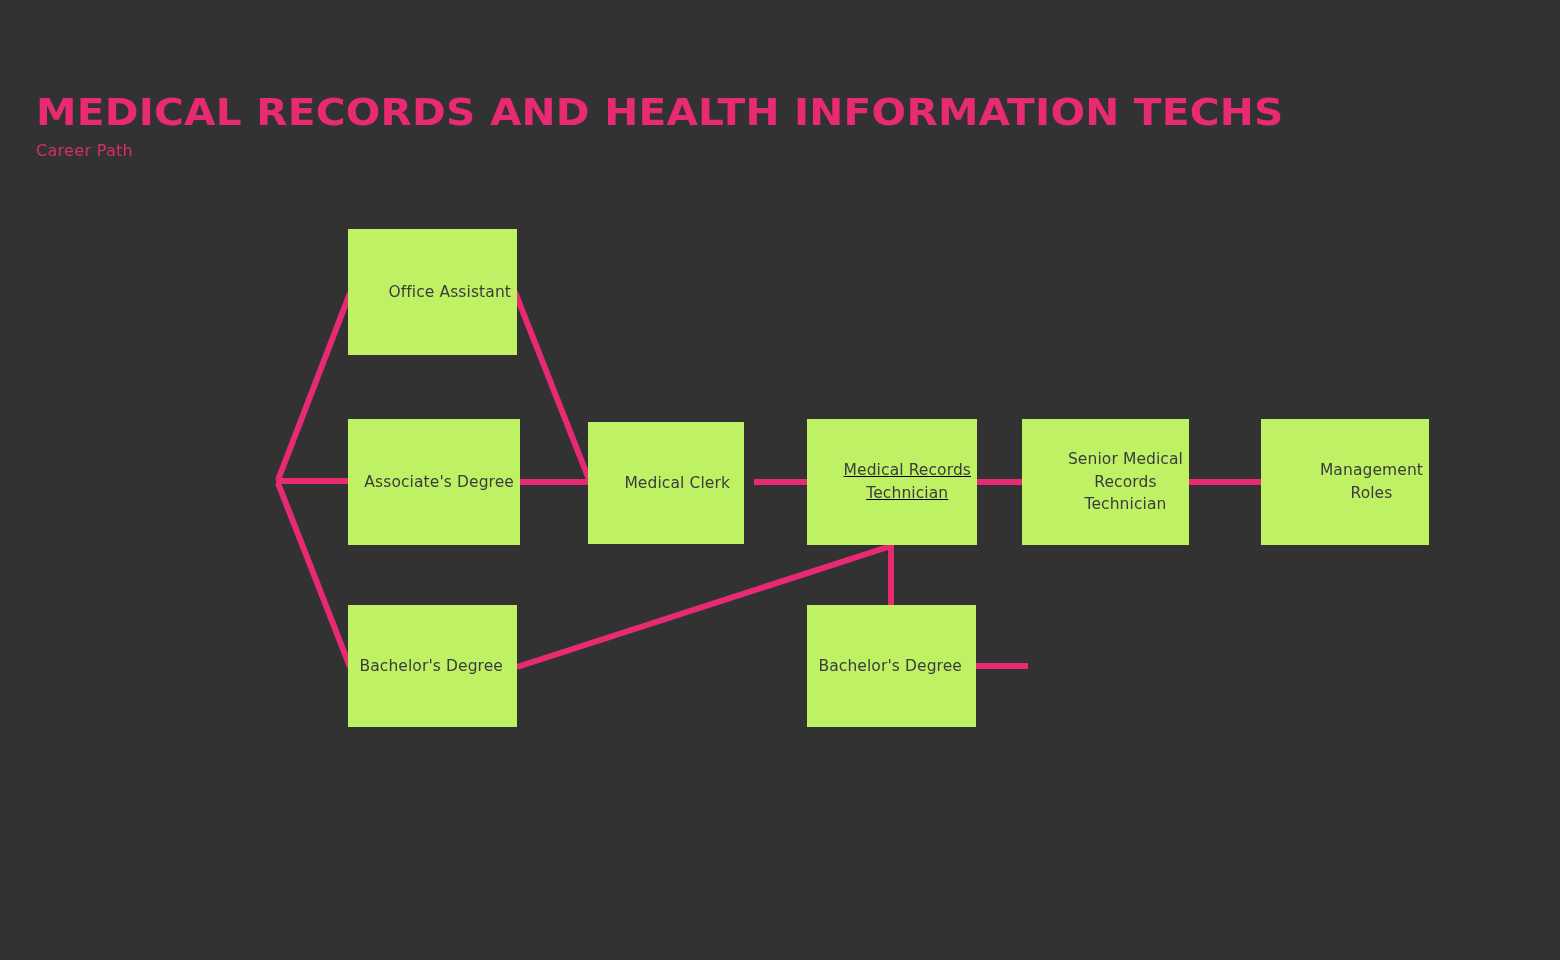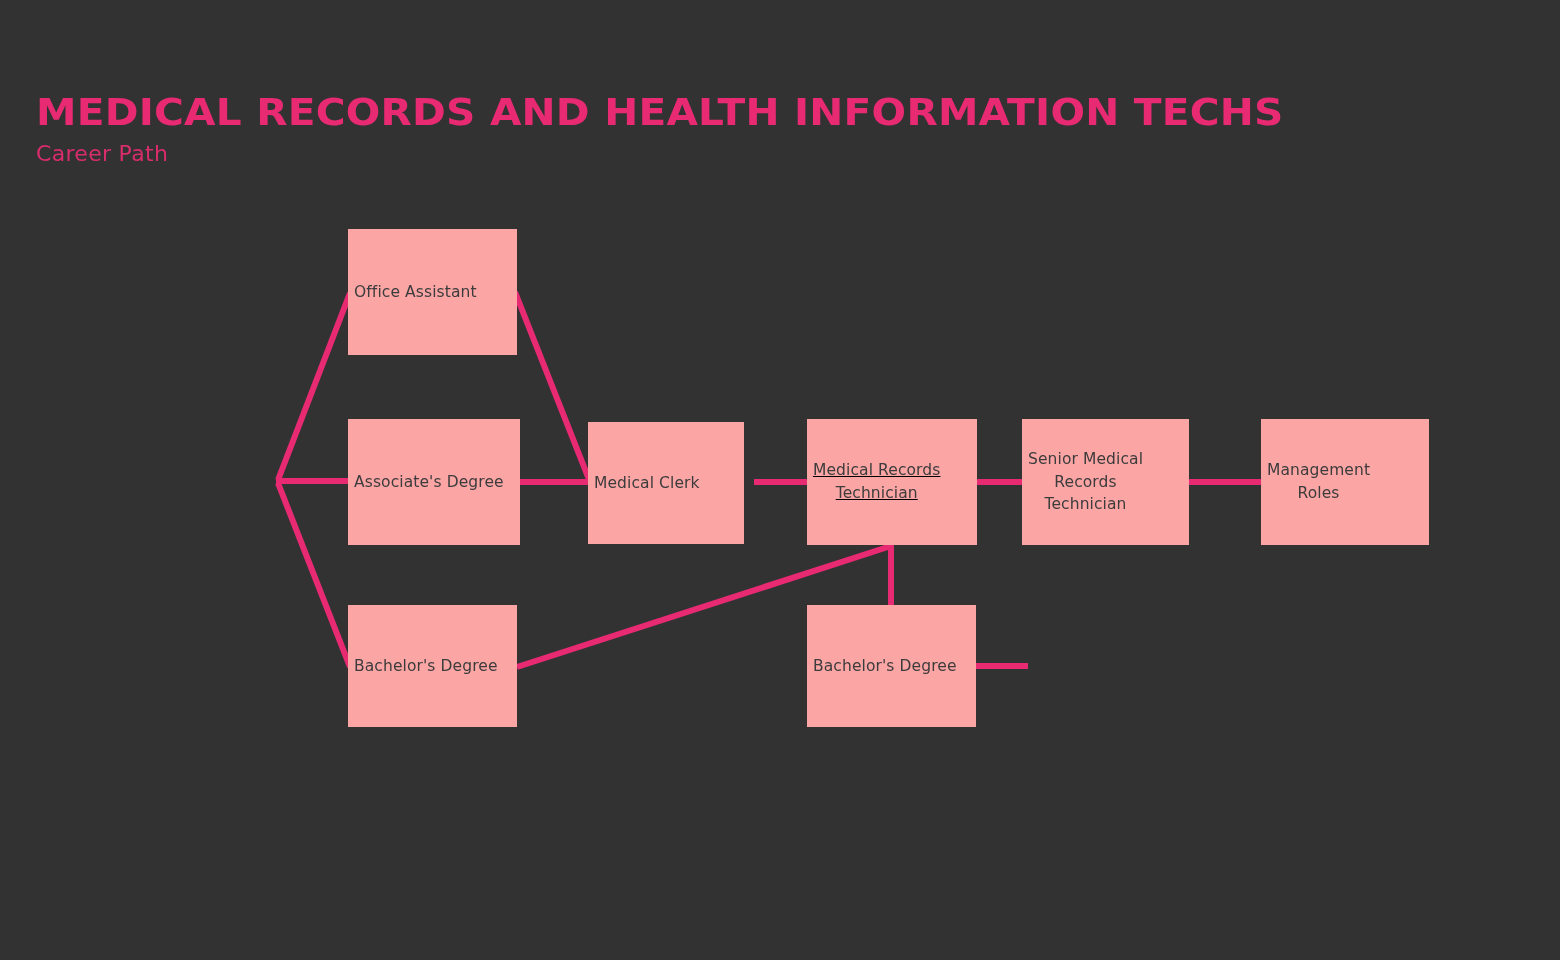--- a/index.html
+++ b/index.html
@@ -36,43 +36,43 @@
     line-height: 1.05;
     color: #E82A72;
     margin: 0;
     transform: scaleX(1.07);
     transform-origin: left center;
     white-space: nowrap;
   }
   .subtitle {
     font-family: "DejaVu Sans", sans-serif;
     font-weight: 400;
-    font-size: 22px;
+    font-size: 16px;
     color: #D82C6B;
     margin: 10px 0 0 0;
     line-height: 1;
     letter-spacing: 0.3px;
     white-space: nowrap;
   }
 
   
   .edges {
     position: absolute;
     left: 0;
     top: 0;
     width: 1560px;
     height: 960px;
     pointer-events: none;
   }
   .node {
     position: absolute;
-    background: #fca5a5;
+    background: #bef264;
     display: flex;
     align-items: center;
-    justify-content: flex-start;
+    justify-content: flex-end;
     box-sizing: border-box;
     z-index: 3;
   }
   .node .node-label {
     color: #3C3C3C;
     font-family: "DejaVu Sans", sans-serif;
     font-size: 15.5px;
     font-weight: 400;
     line-height: 1.48;
     text-align: center;

